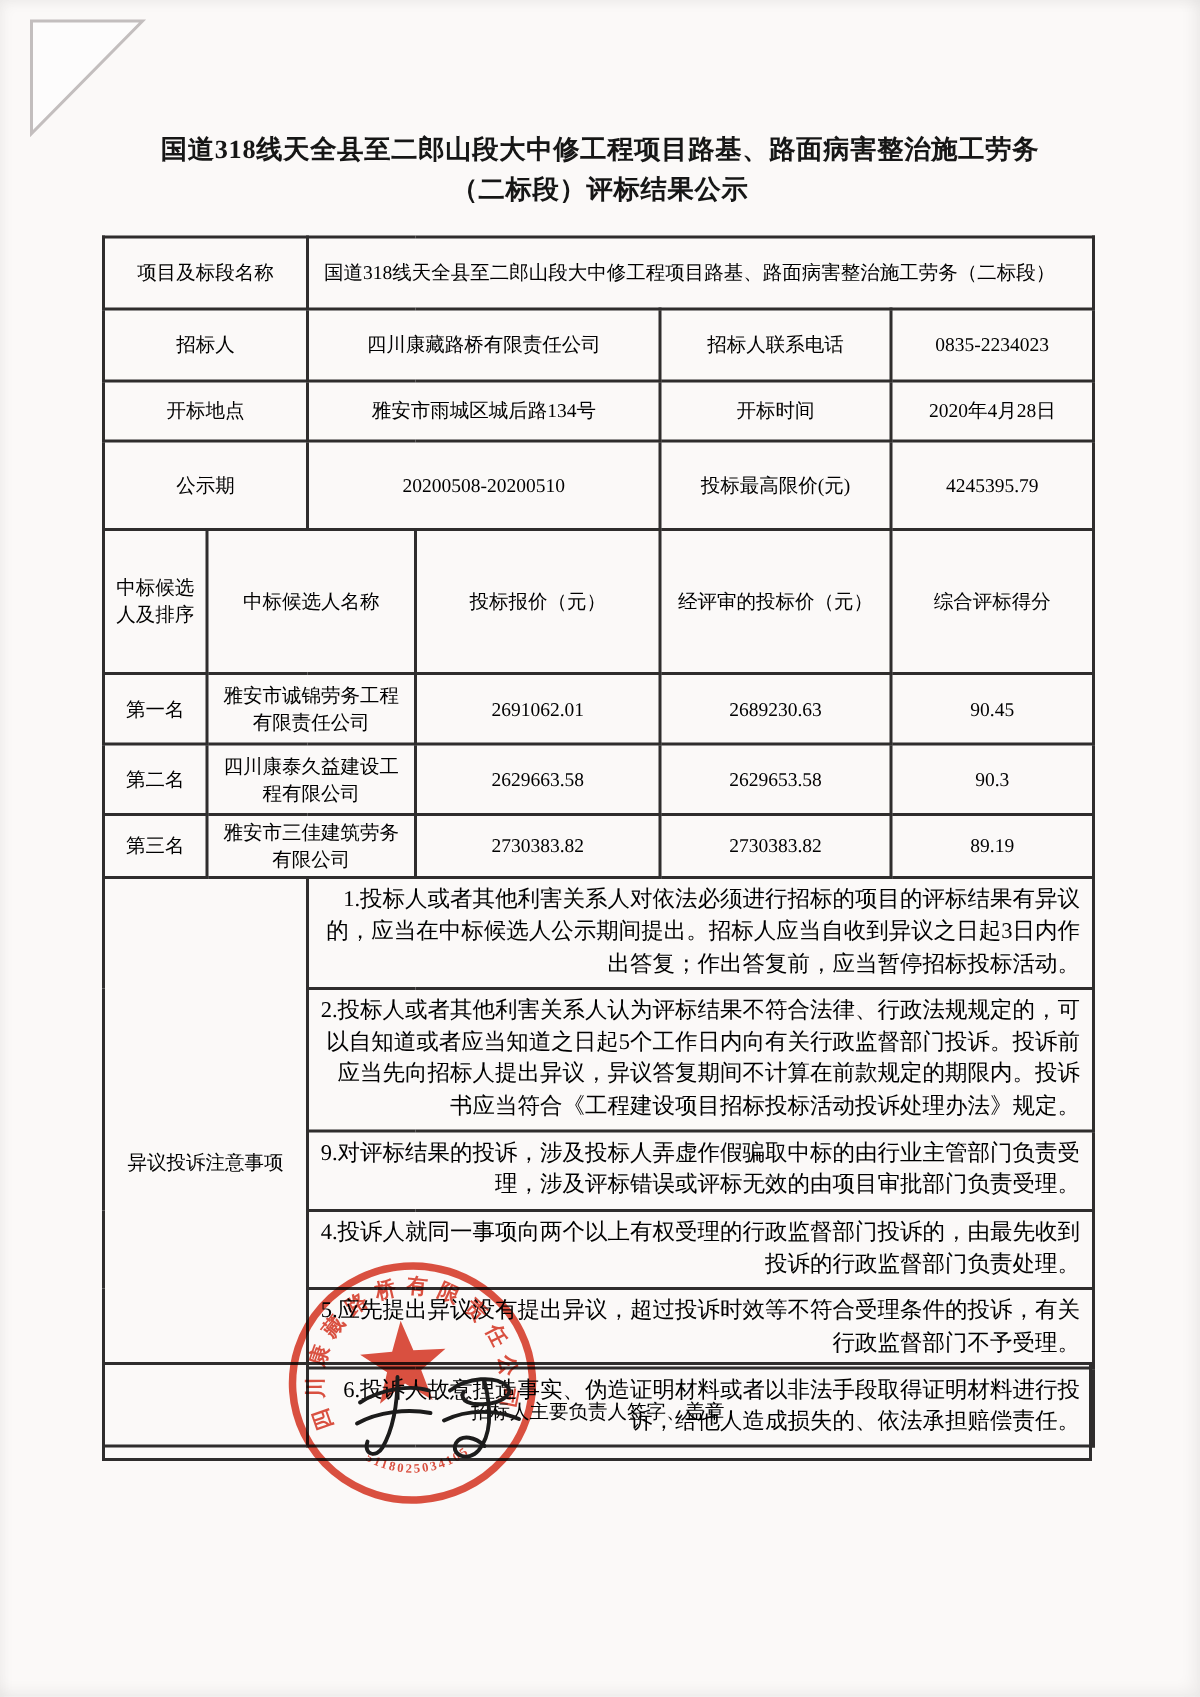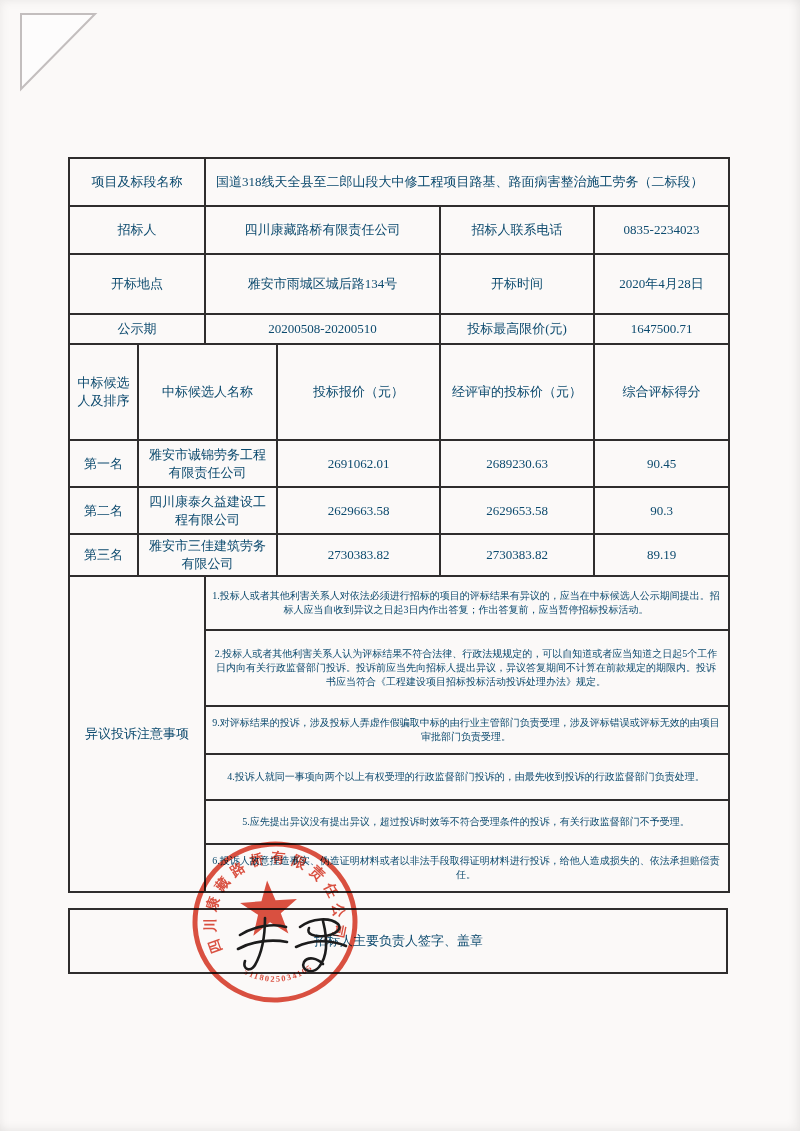--- a/index.html
+++ b/index.html
@@ -19,44 +19,46 @@
   table.main{
     position:absolute;left:68px;top:157px;z-index:1;
     border-collapse:collapse;table-layout:fixed;width:660px;
   }
   table.footer-t{
     position:absolute;left:68px;top:908px;z-index:1;
     border-collapse:collapse;table-layout:fixed;width:660px;
   }
   td{
     border:2px solid #2f2d2d;text-align:center;vertical-align:middle;
-    font-size:13px;padding:2px 5px;word-break:break-all;color:#0c4a6e;
+    font-size:13px;padding:2px 5px;word-break:break-all;color:#000000;
   }
   td.left{text-align:left;padding-left:10px;}
   td.note{
-    text-align:center;font-size:10px;line-height:1.42;
+    text-align:right;font-size:15px;line-height:1.42;
     padding:4px 8px 4px 6px;vertical-align:middle;
   }
   td.notes-label{font-size:13px;margin-left:48px;}
   td.sign{height:58px;text-align:center;padding-left:6px;font-size:13px;}
   .seal{
     position:absolute;left:190px;top:838px;z-index:3;
     mix-blend-mode:multiply;opacity:.88;pointer-events:none;
   }
   .signature{position:absolute;left:234px;top:913px;z-index:4;pointer-events:none;}
   .seal-txt{font-family:"Liberation Serif","DejaVu Serif",serif;font-weight:bold;}
 </style>
 </head>
 <body>
 
 <svg class="fold" width="110" height="100">
   <polygon points="21,14 95,14 21,89" fill="#fdfcfc" stroke="#c3bebe" stroke-width="2"></polygon>
 </svg>
 
 <div class="doc-title">
+  <div>国道318线天全县至二郎山段大中修工程项目路基、路面病害整治施工劳务</div>
+  <div>（二标段）评标结果公示</div>
 </div>
 
 <table class="main">
   <colgroup>
     <col style="width:69px">
       <col style="width:67px">
       <col style="width:72px">
     <col style="width:163px">
       <col style="width:154px">
       <col style="width:135px">
@@ -65,31 +67,31 @@
     <tr style="height:48px">
       <td colspan="2">项目及标段名称</td>
       <td colspan="4" class="left">国道318线天全县至二郎山段大中修工程项目路基、路面病害整治施工劳务（二标段）</td>
     </tr>
     <tr style="height:48px">
       <td colspan="2">招标人</td>
       <td colspan="2">四川康藏路桥有限责任公司</td>
       <td>招标人联系电话</td>
       <td>0835-2234023</td>
     </tr>
-    <tr style="height:60px">
+    <tr style="height:40px">
       <td colspan="2">开标地点</td>
       <td colspan="2">雅安市雨城区城后路134号</td>
       <td>开标时间</td>
       <td>2020年4月28日</td>
     </tr>
-    <tr style="height:30px">
+    <tr style="height:59px">
       <td colspan="2">公示期</td>
       <td colspan="2">20200508-20200510</td>
       <td>投标最高限价(元)</td>
-      <td>1647500.71</td>
+      <td>4245395.79</td>
     </tr>
 
     <tr style="height:96px">
       <td>中标候选人及排序</td>
       <td colspan="2">中标候选人名称</td>
       <td>投标报价（元）</td>
       <td>经评审的投标价（元）</td>
       <td>综合评标得分</td>
     </tr>
 

